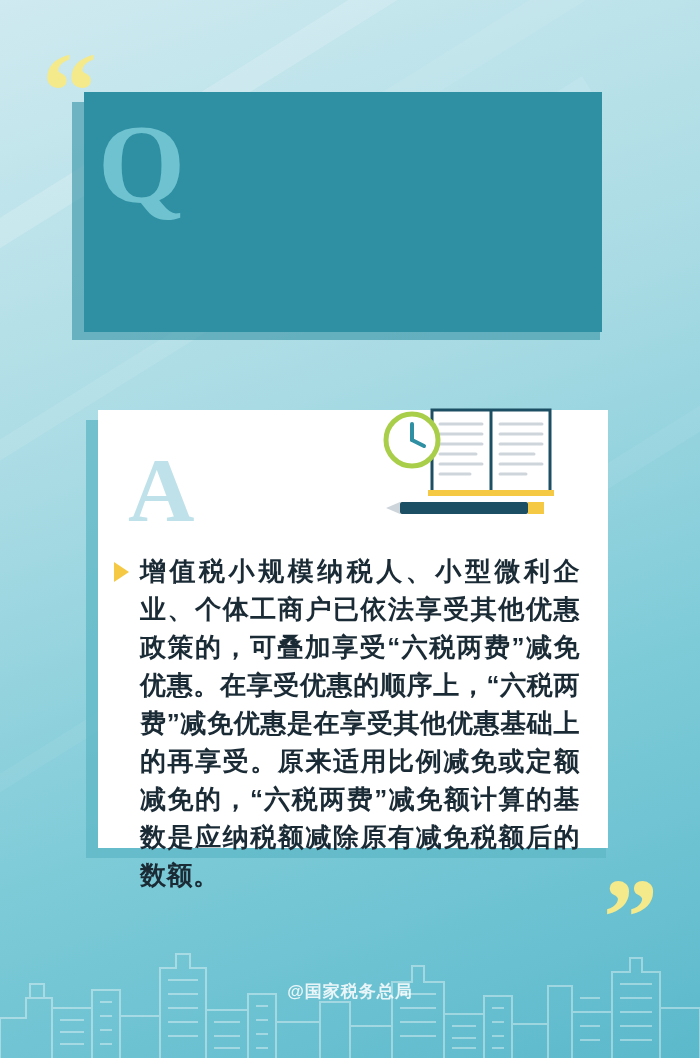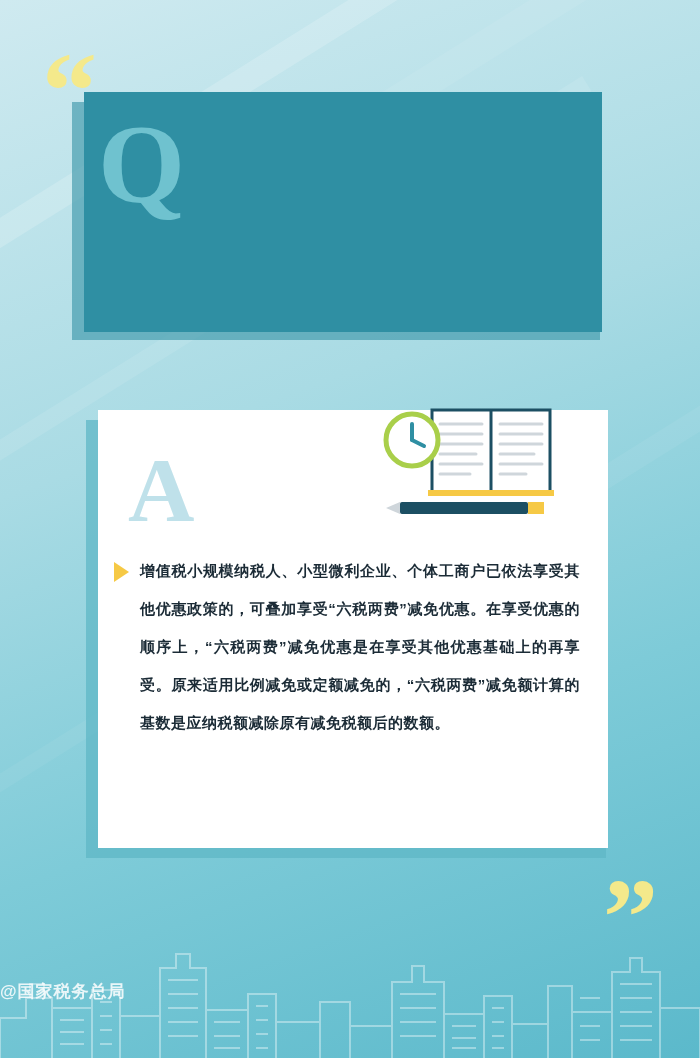--- a/index.html
+++ b/index.html
@@ -136,21 +136,21 @@
     font-family: "Liberation Serif", serif;
     line-height: 1;
     user-select: none;
   }
   .a-text {
     position: absolute;
     left: 140px;
     top: 552px;
     width: 440px;
     color: #1b2b36;
-    font-size: 15px;
+    font-size: 26px;
     font-weight: bold;
     line-height: 38px;
     letter-spacing: .5px;
     text-align: justify;
     white-space: pre-wrap;
   }
   .a-arrow {
     position: absolute;
     left: 114px;
     top: 562px;
@@ -169,20 +169,21 @@
     width: 200px;
     height: 132px;
   }
 
   
   .watermark {
     position: absolute;
     left: 0;
     top: 980px;
     width: 700px;
+    text-align: center;
     color: #ffffff;
     opacity: .85;
     font-size: 17px;
     font-weight: bold;
     letter-spacing: 1px;
   }
 </style>
 </head>
 <body>
 

